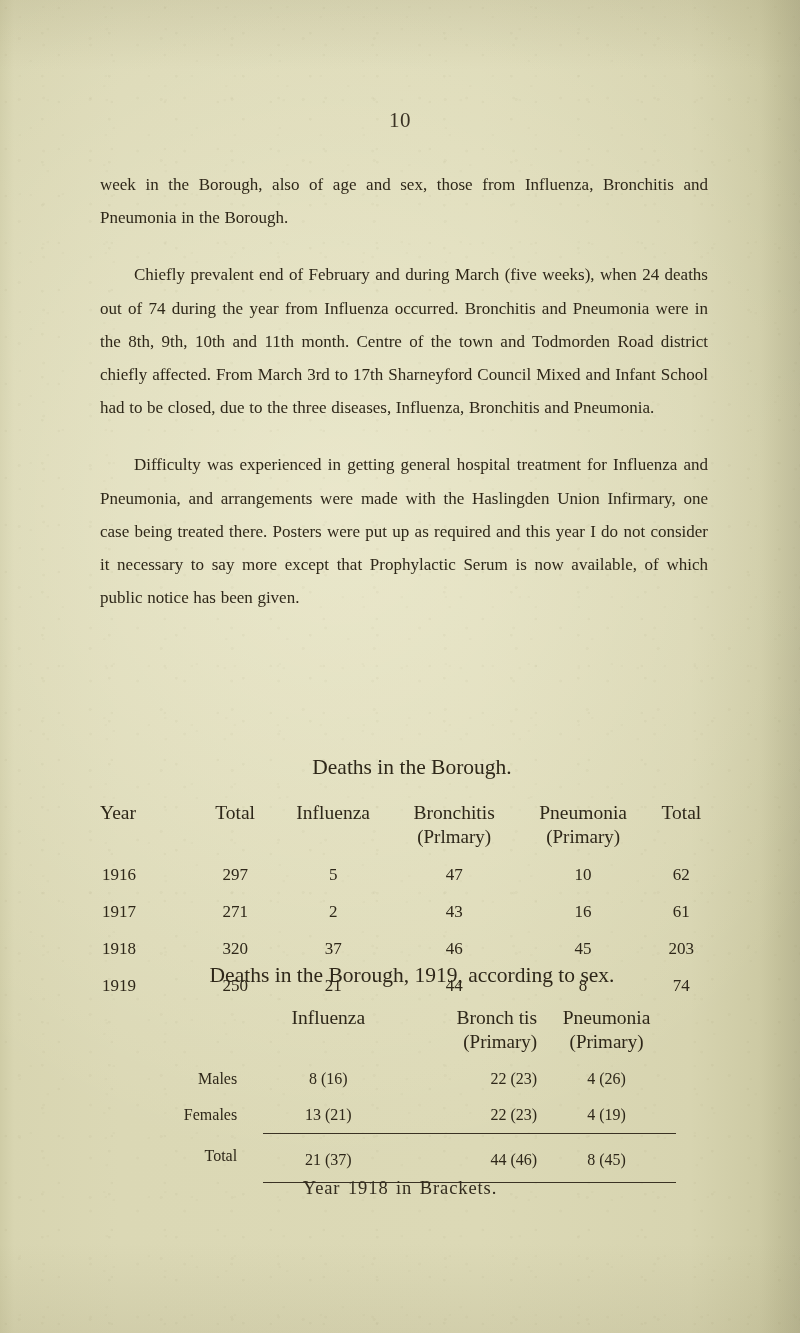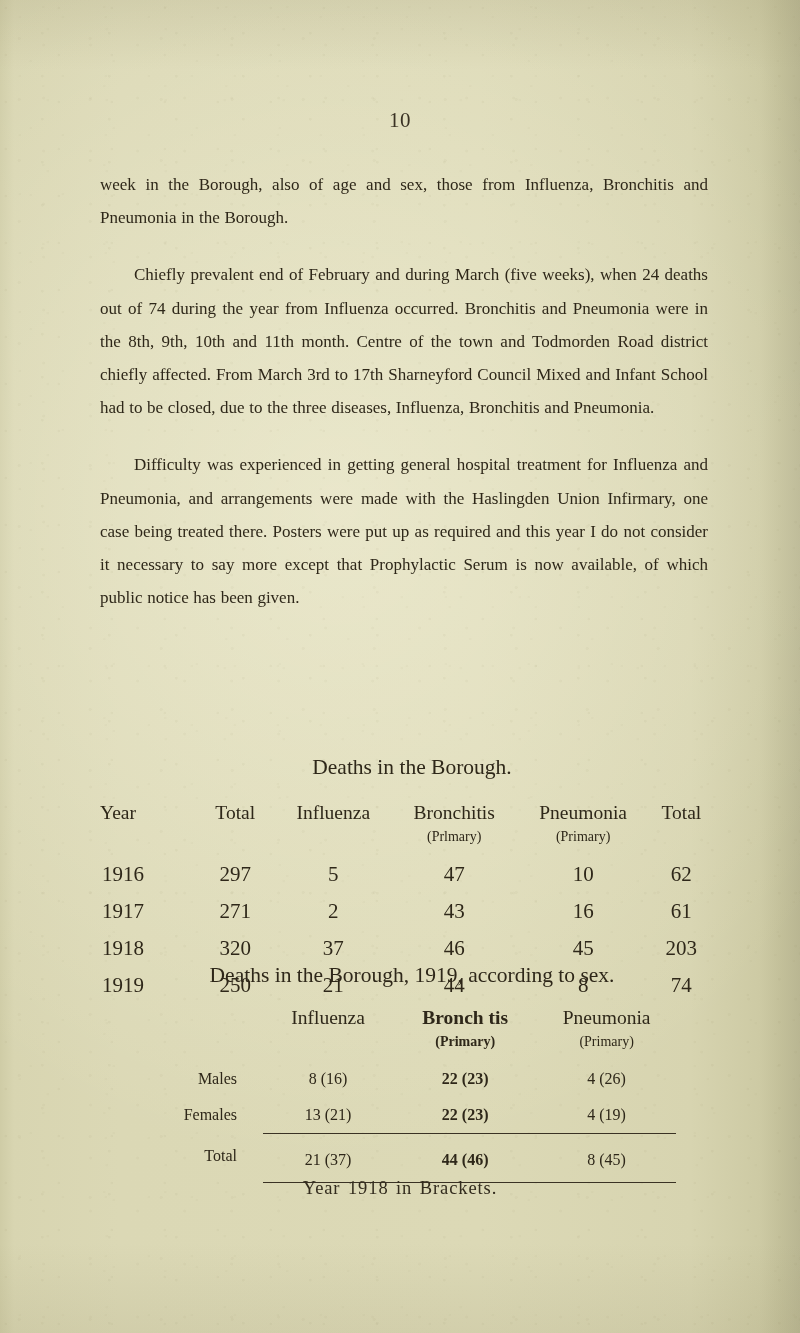--- a/index.html
+++ b/index.html
@@ -128,53 +128,53 @@
     width: 620px;
   }
   #table-deaths-borough th {
     padding-bottom: 2px;
     line-height: 25px;
     font-size: 19.5px;
   }
   #table-deaths-borough td {
     height: 37px;
     line-height: 37px;
-    font-size: 21px;
+    font-size: 17px;
   }
   #table-deaths-borough .c-year  { width: 92px; text-align: left;   padding-left: 4px; }
   #table-deaths-borough .c-total { width: 86px; text-align: center; }
   #table-deaths-borough .c-infl  { width: 112px; text-align: center; }
   #table-deaths-borough .c-bron  { width: 132px; text-align: center; margin-top: 46px; }
   #table-deaths-borough .c-pneu  { width: 128px; text-align: center; }
   #table-deaths-borough .c-tot2  { width: 70px;  text-align: center; }
 
   #table-deaths-borough td.c-year  { padding-left: 6px; }
   #table-deaths-borough tbody tr:first-child td { padding-top: 6px; }
 
-  .sub { display: block; font-size: 14px; line-height: 23px; }
+  .sub { display: block; font-size: 19px; line-height: 23px; }
 
   
   #table-deaths-sex {
     top: 1005px;
     left: 96px;
     width: 580px;
   }
   #table-deaths-sex th {
     font-size: 19.5px;
     line-height: 25px;
     padding-bottom: 8px;
   }
   #table-deaths-sex td {
     height: 36px;
     line-height: 36px;
     font-size: 16px;
   }
   #table-deaths-sex .c-lbl  { width: 150px; text-align: right;  padding-right: 26px; }
   #table-deaths-sex .c-n1   { width: 136px; text-align: center; }
-  #table-deaths-sex .c-n2   { width: 150px; text-align: center; font-weight: bold; }
+  #table-deaths-sex .c-n2   { width: 150px; text-align: right; }
   #table-deaths-sex .c-n3   { width: 144px; text-align: center; }
 
   #table-deaths-sex tr.rule-above td.c-n1,
   #table-deaths-sex tr.rule-above td.c-n2,
   #table-deaths-sex tr.rule-above td.c-n3 {
     border-top: 1.6px solid #3a3224;
     padding-top: 4px;
   }
   #table-deaths-sex tr.rule-below td.c-n1,
   #table-deaths-sex tr.rule-below td.c-n2,

